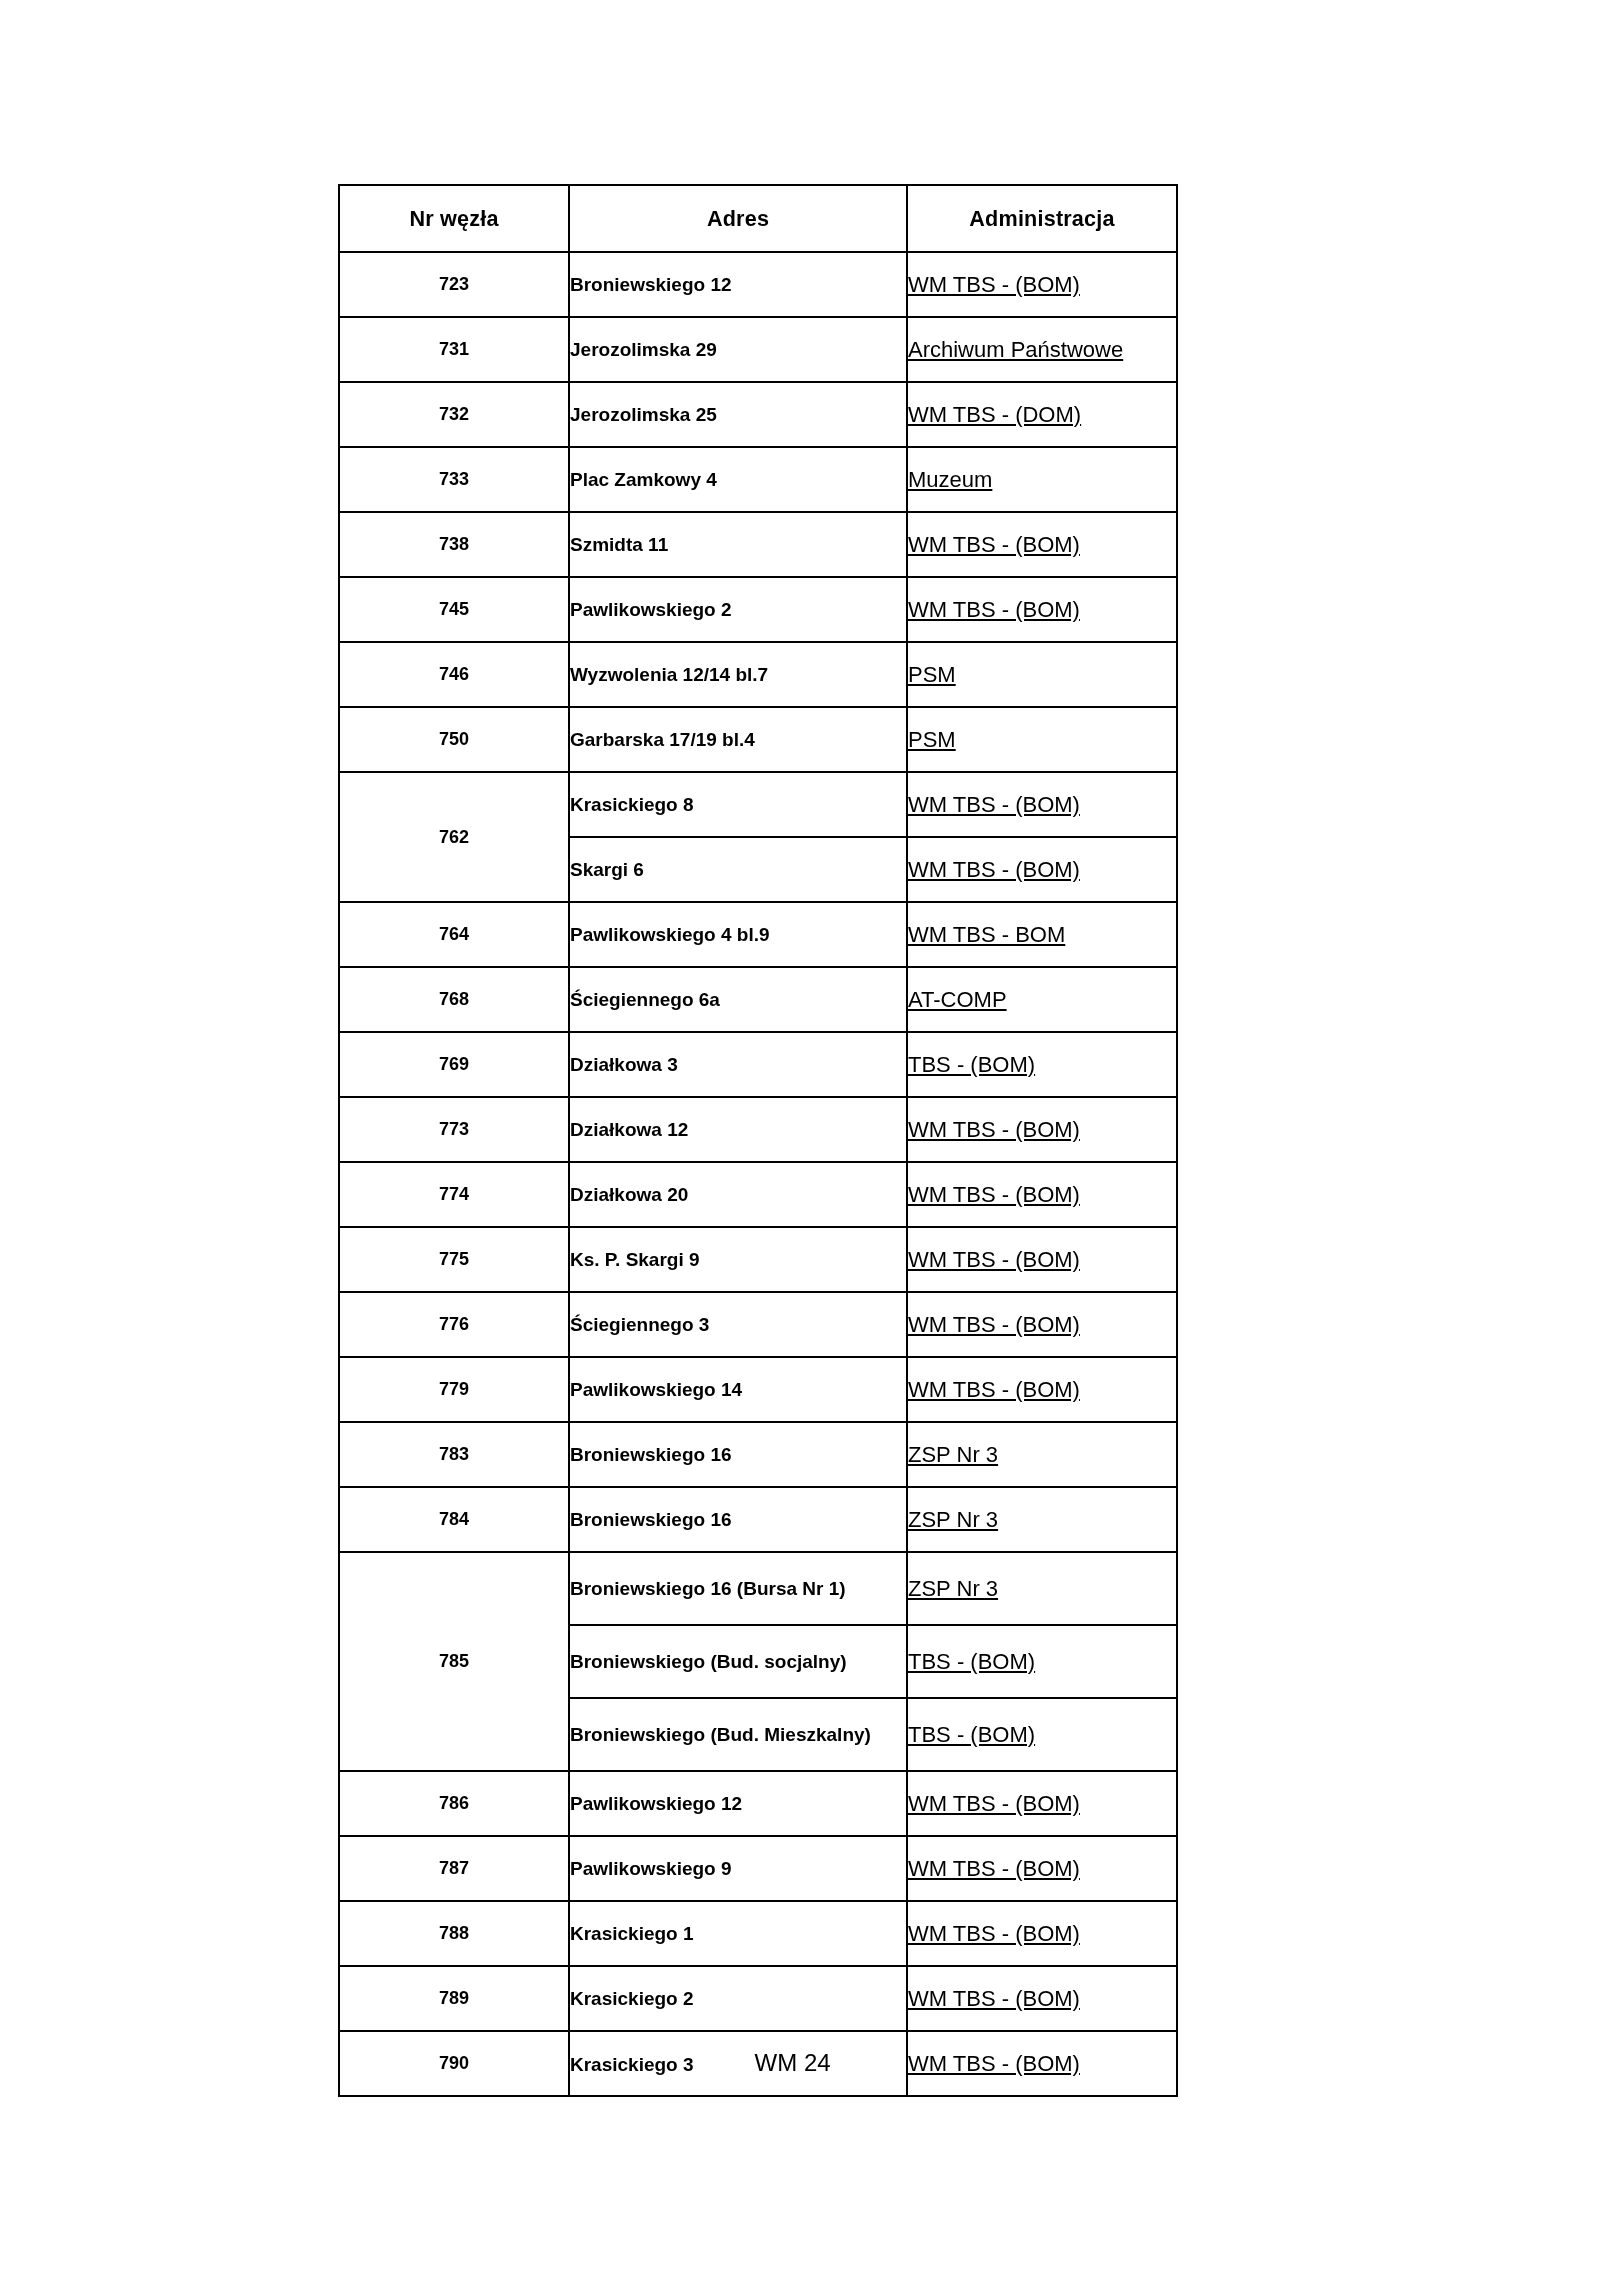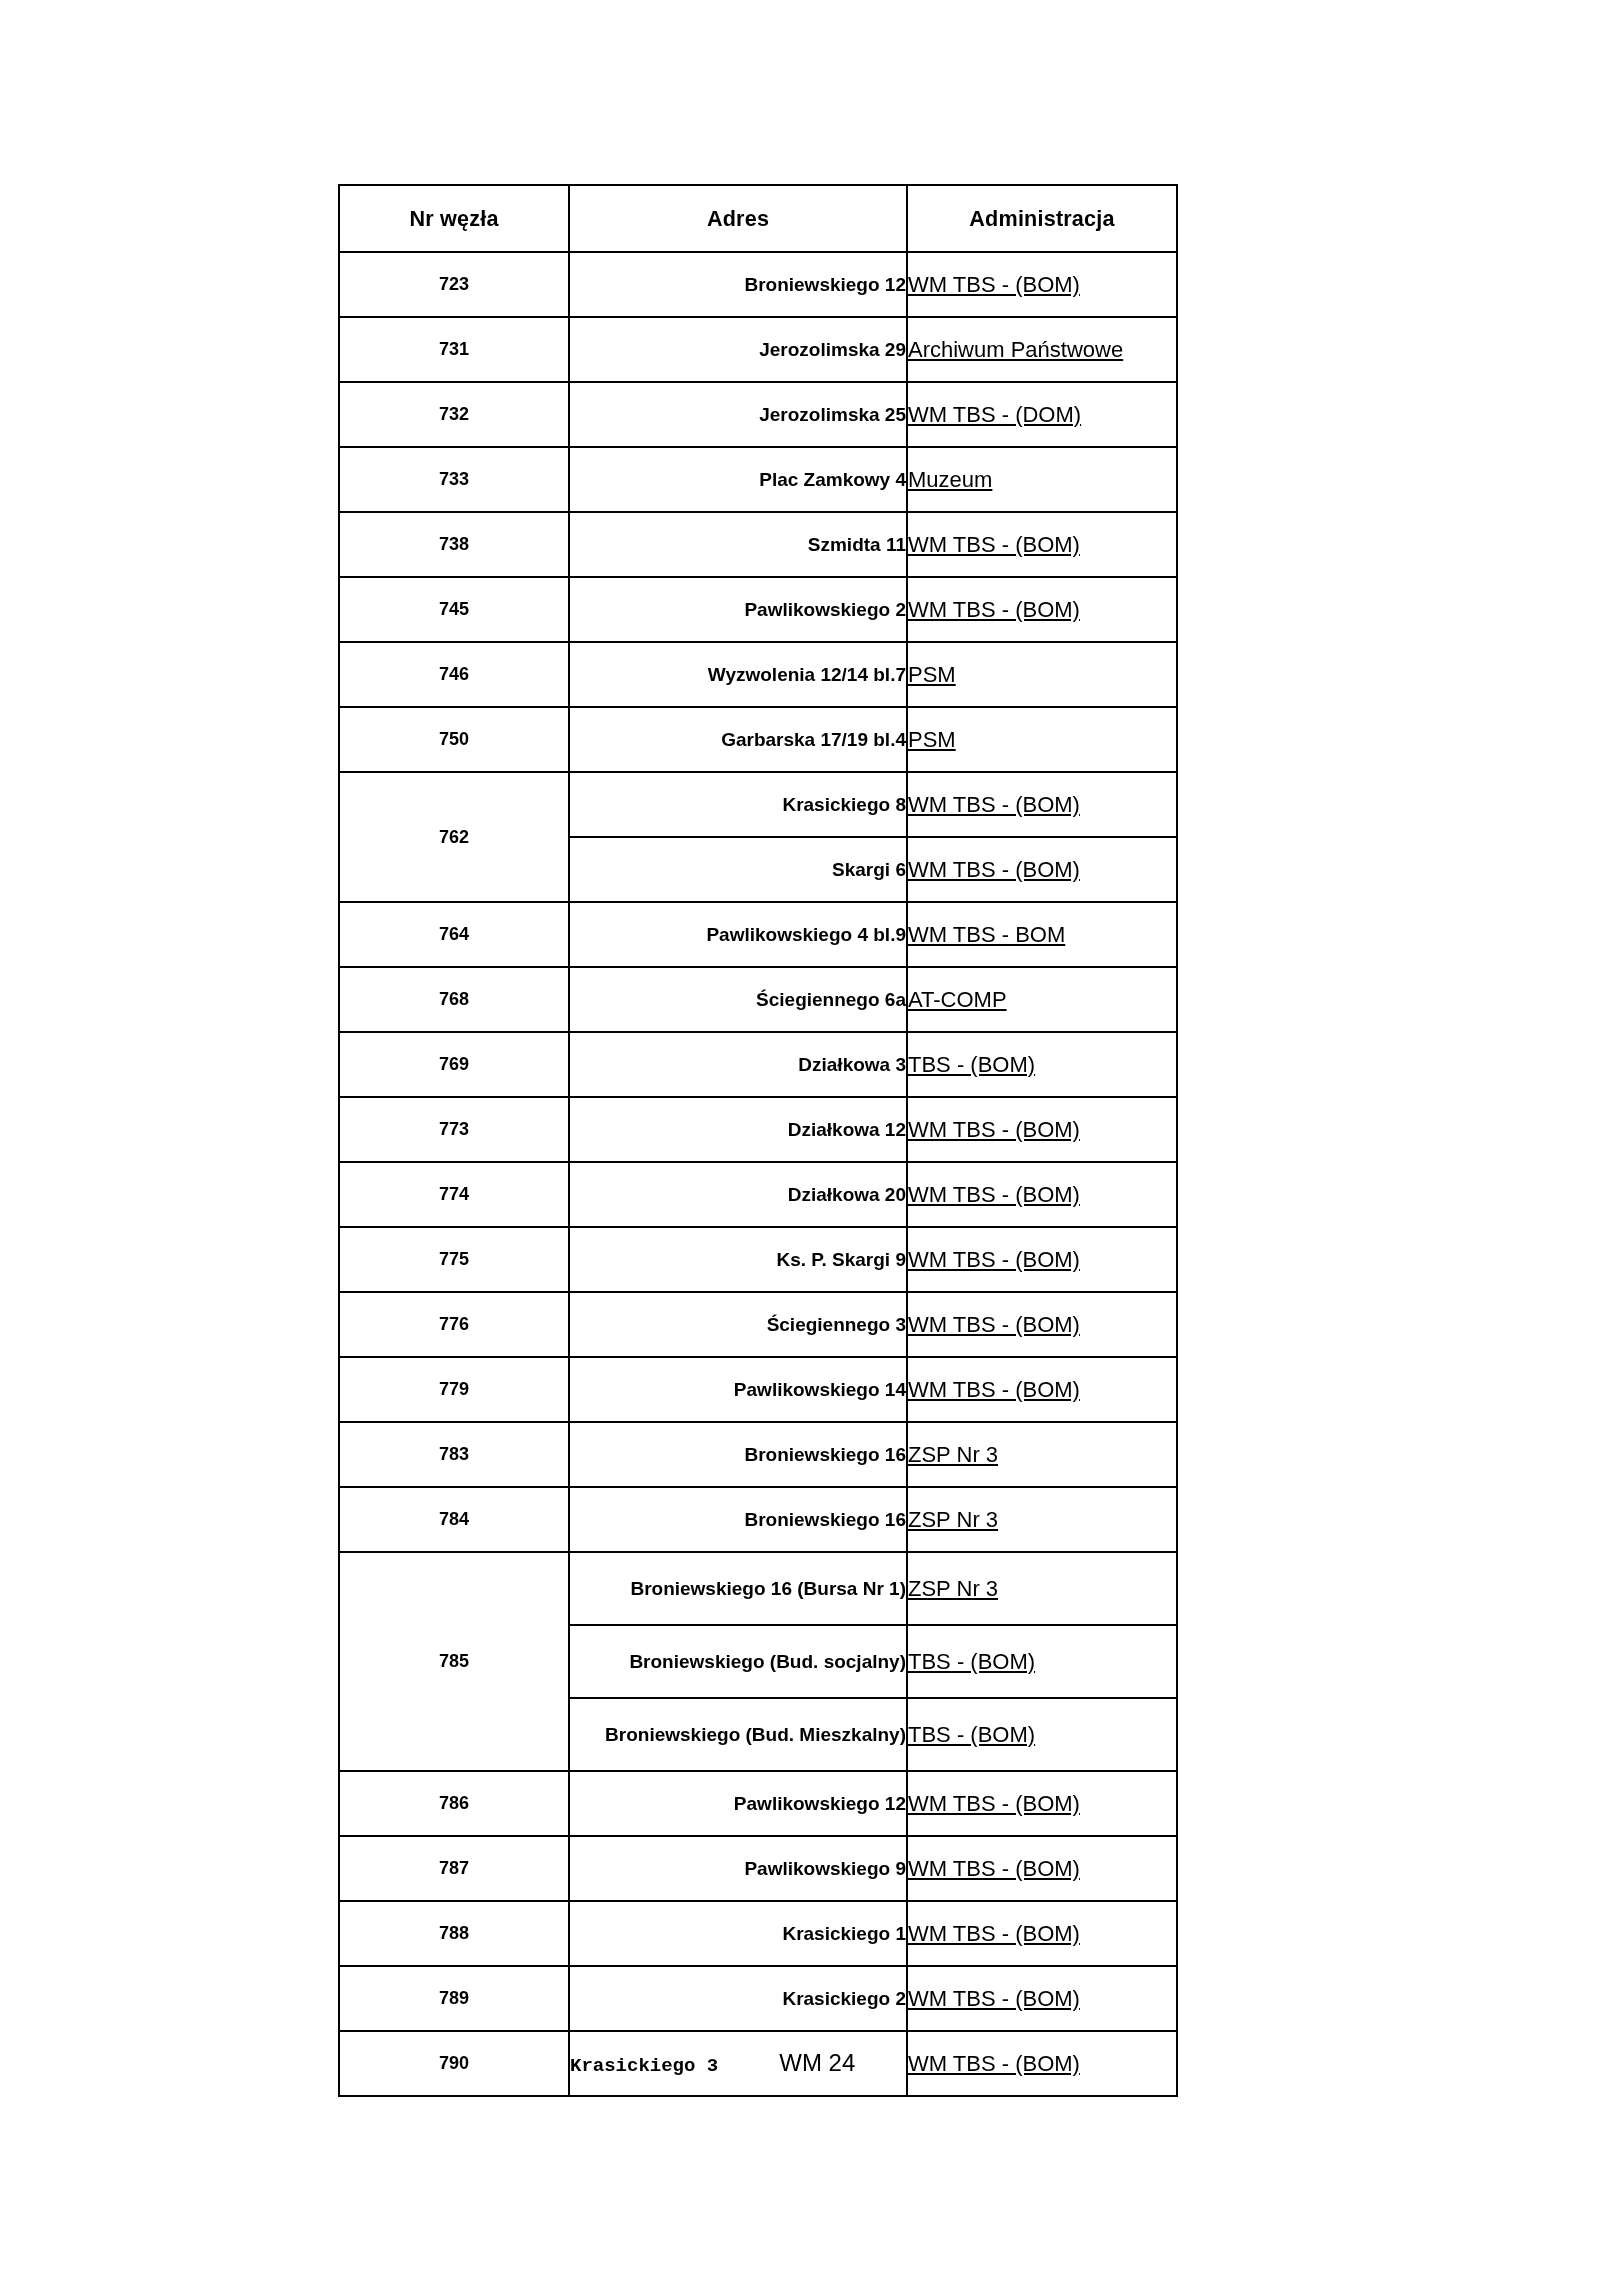--- a/index.html
+++ b/index.html
@@ -55,38 +55,37 @@
   td.nr {
     text-align: center;
     font-size: 18px;
     font-weight: bold;
   }
   td.adres {
     font-size: 19px;
     font-weight: bold;
     padding: 7.8px 0 7.8px 15.7px;
     line-height: 1.35;
-    text-align: right;
   }
   td.adm {
     font-size: 22px;
     font-weight: normal;
     padding: 7.8px 0 7.8px 11.8px;
     line-height: 1.35;
     text-decoration: underline;
   }
   tr.row-std td { height: 63px; }
   tr.row-tall td { height: 71px; }
 
   .adres-inline {
     display: flex;
     align-items: baseline;
     justify-content: flex-start;
   }
-  .adres-inline .main { flex: 0 0 auto; font-family: Liberation Mono, monospace; }
+  .adres-inline .main { flex: 0 0 auto; }
   .adres-inline .suffix {
     font-weight: normal;
     margin-left: 61px;
     font-size: 24px;
   }
   .two-line { line-height: 1.3; margin-left: 24px; }
 </style>
 </head>
 <body>
 

